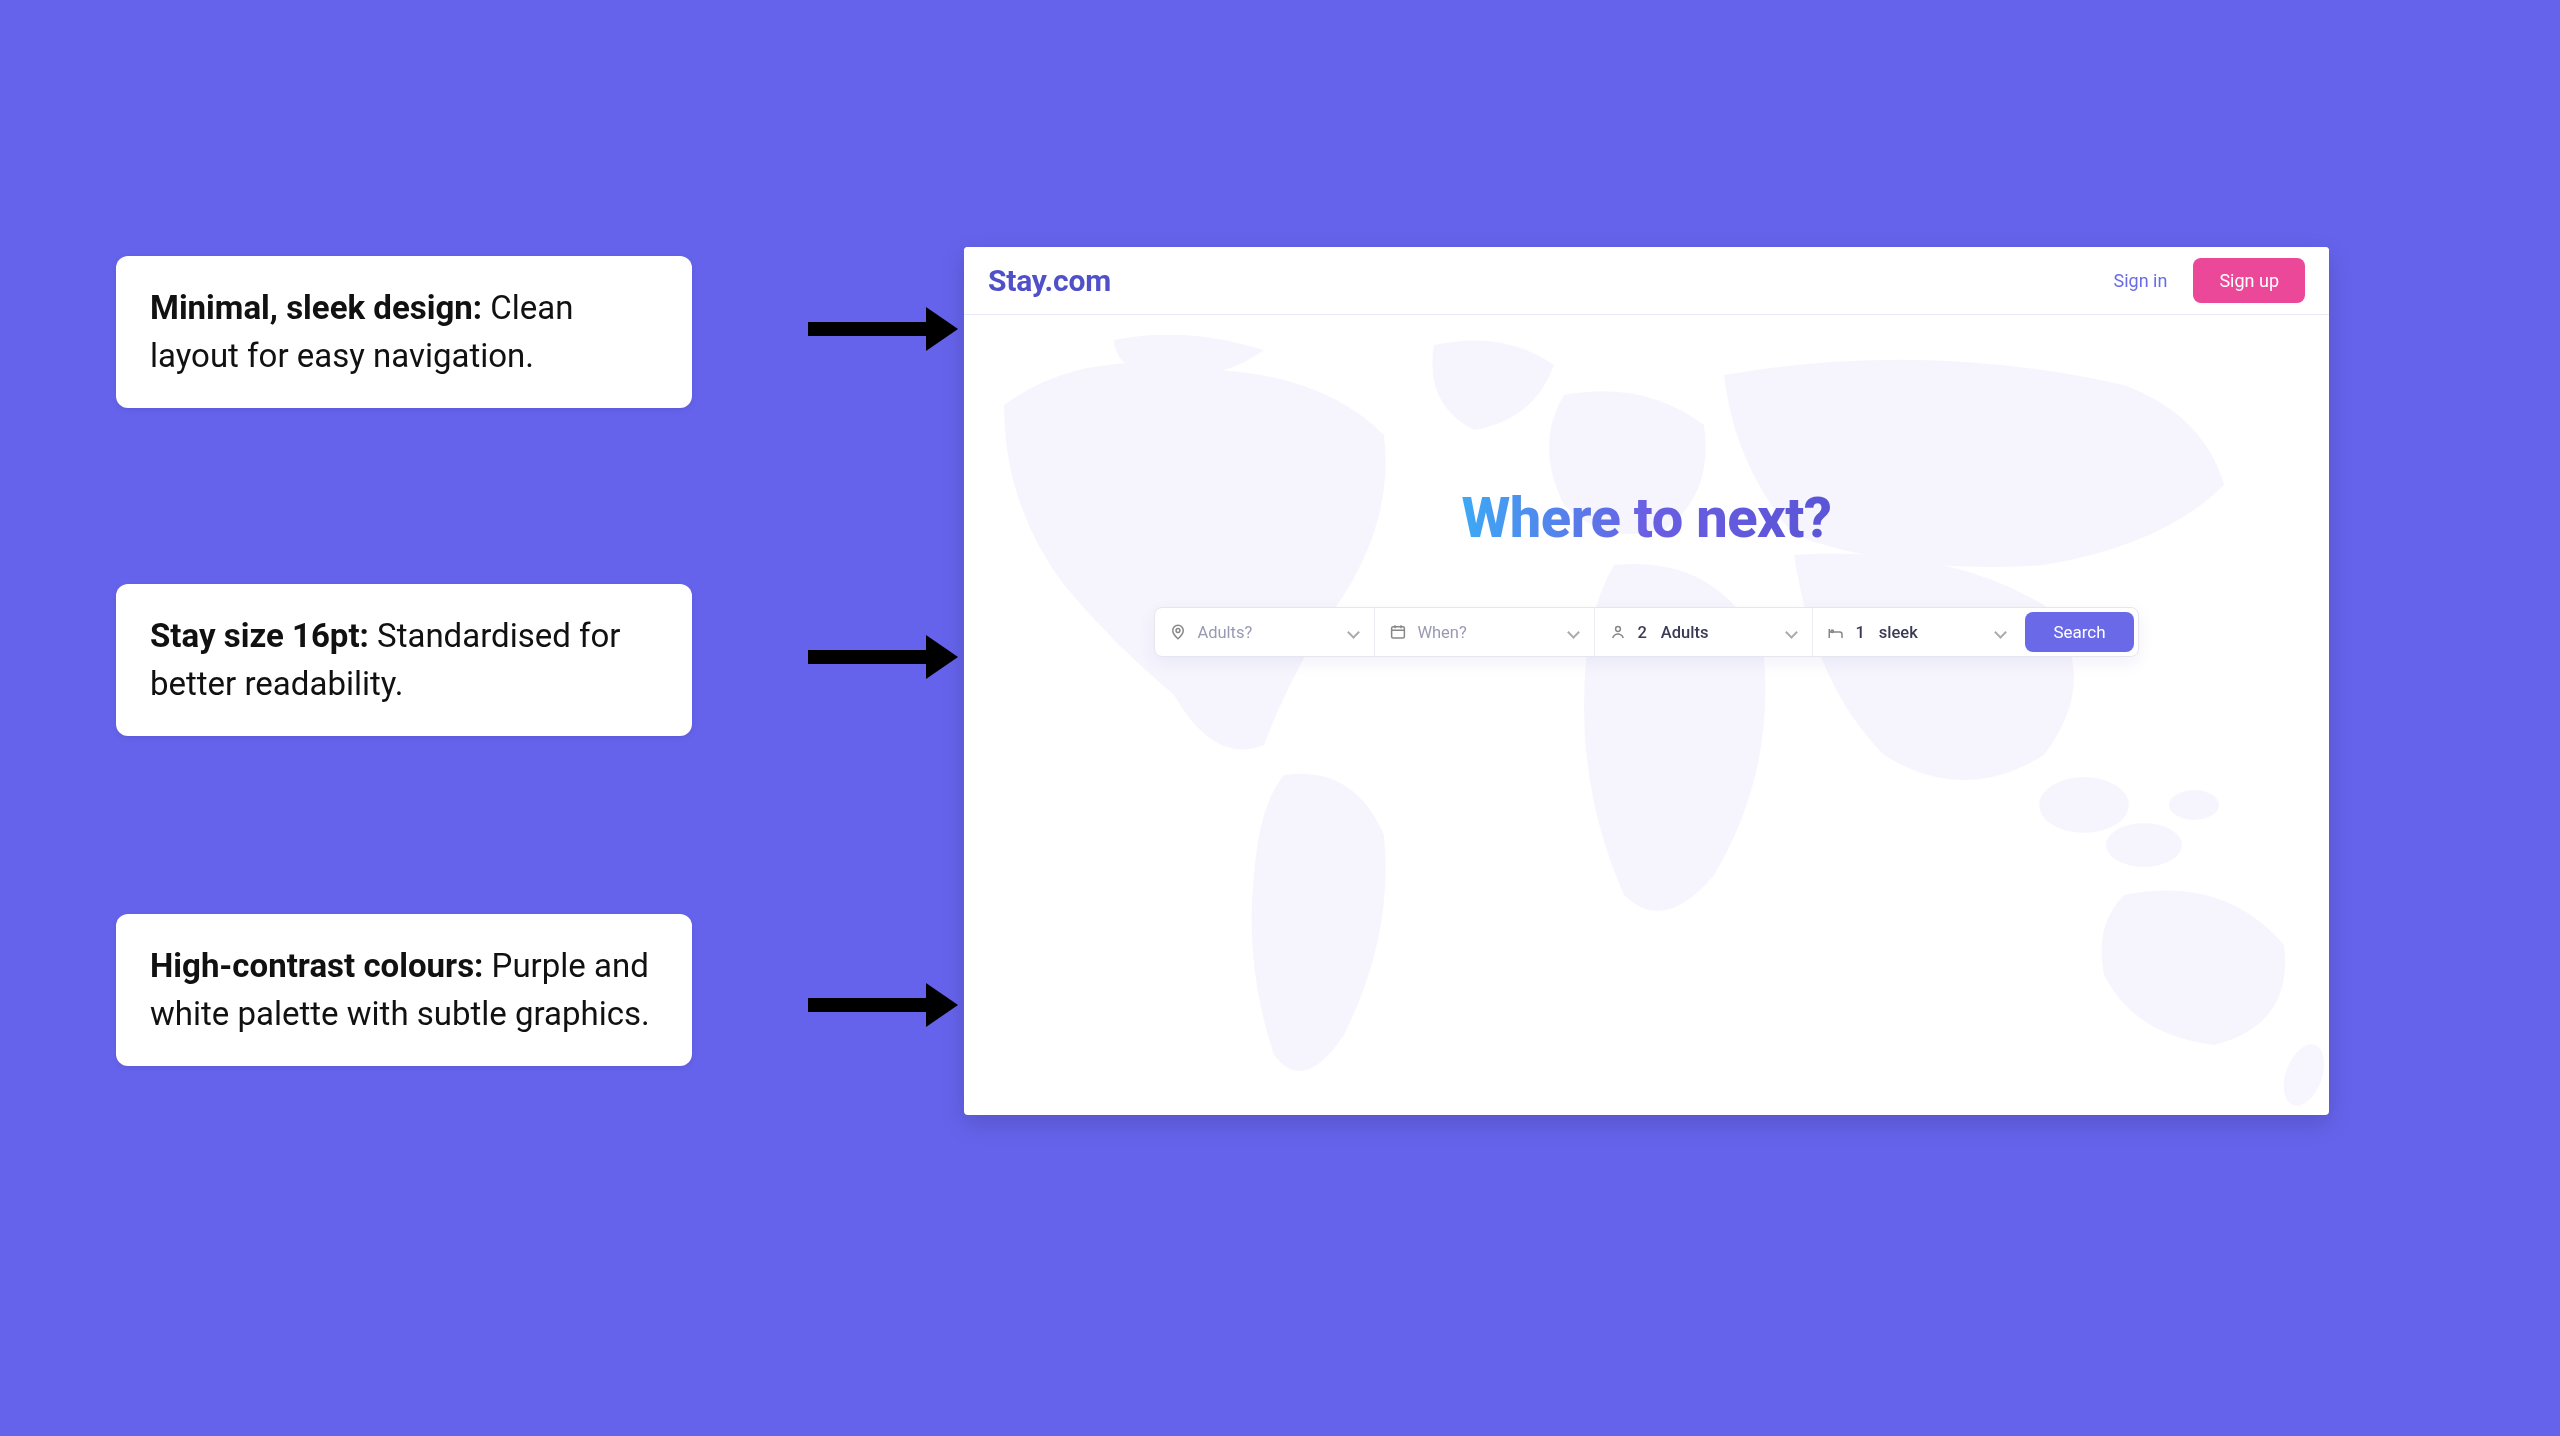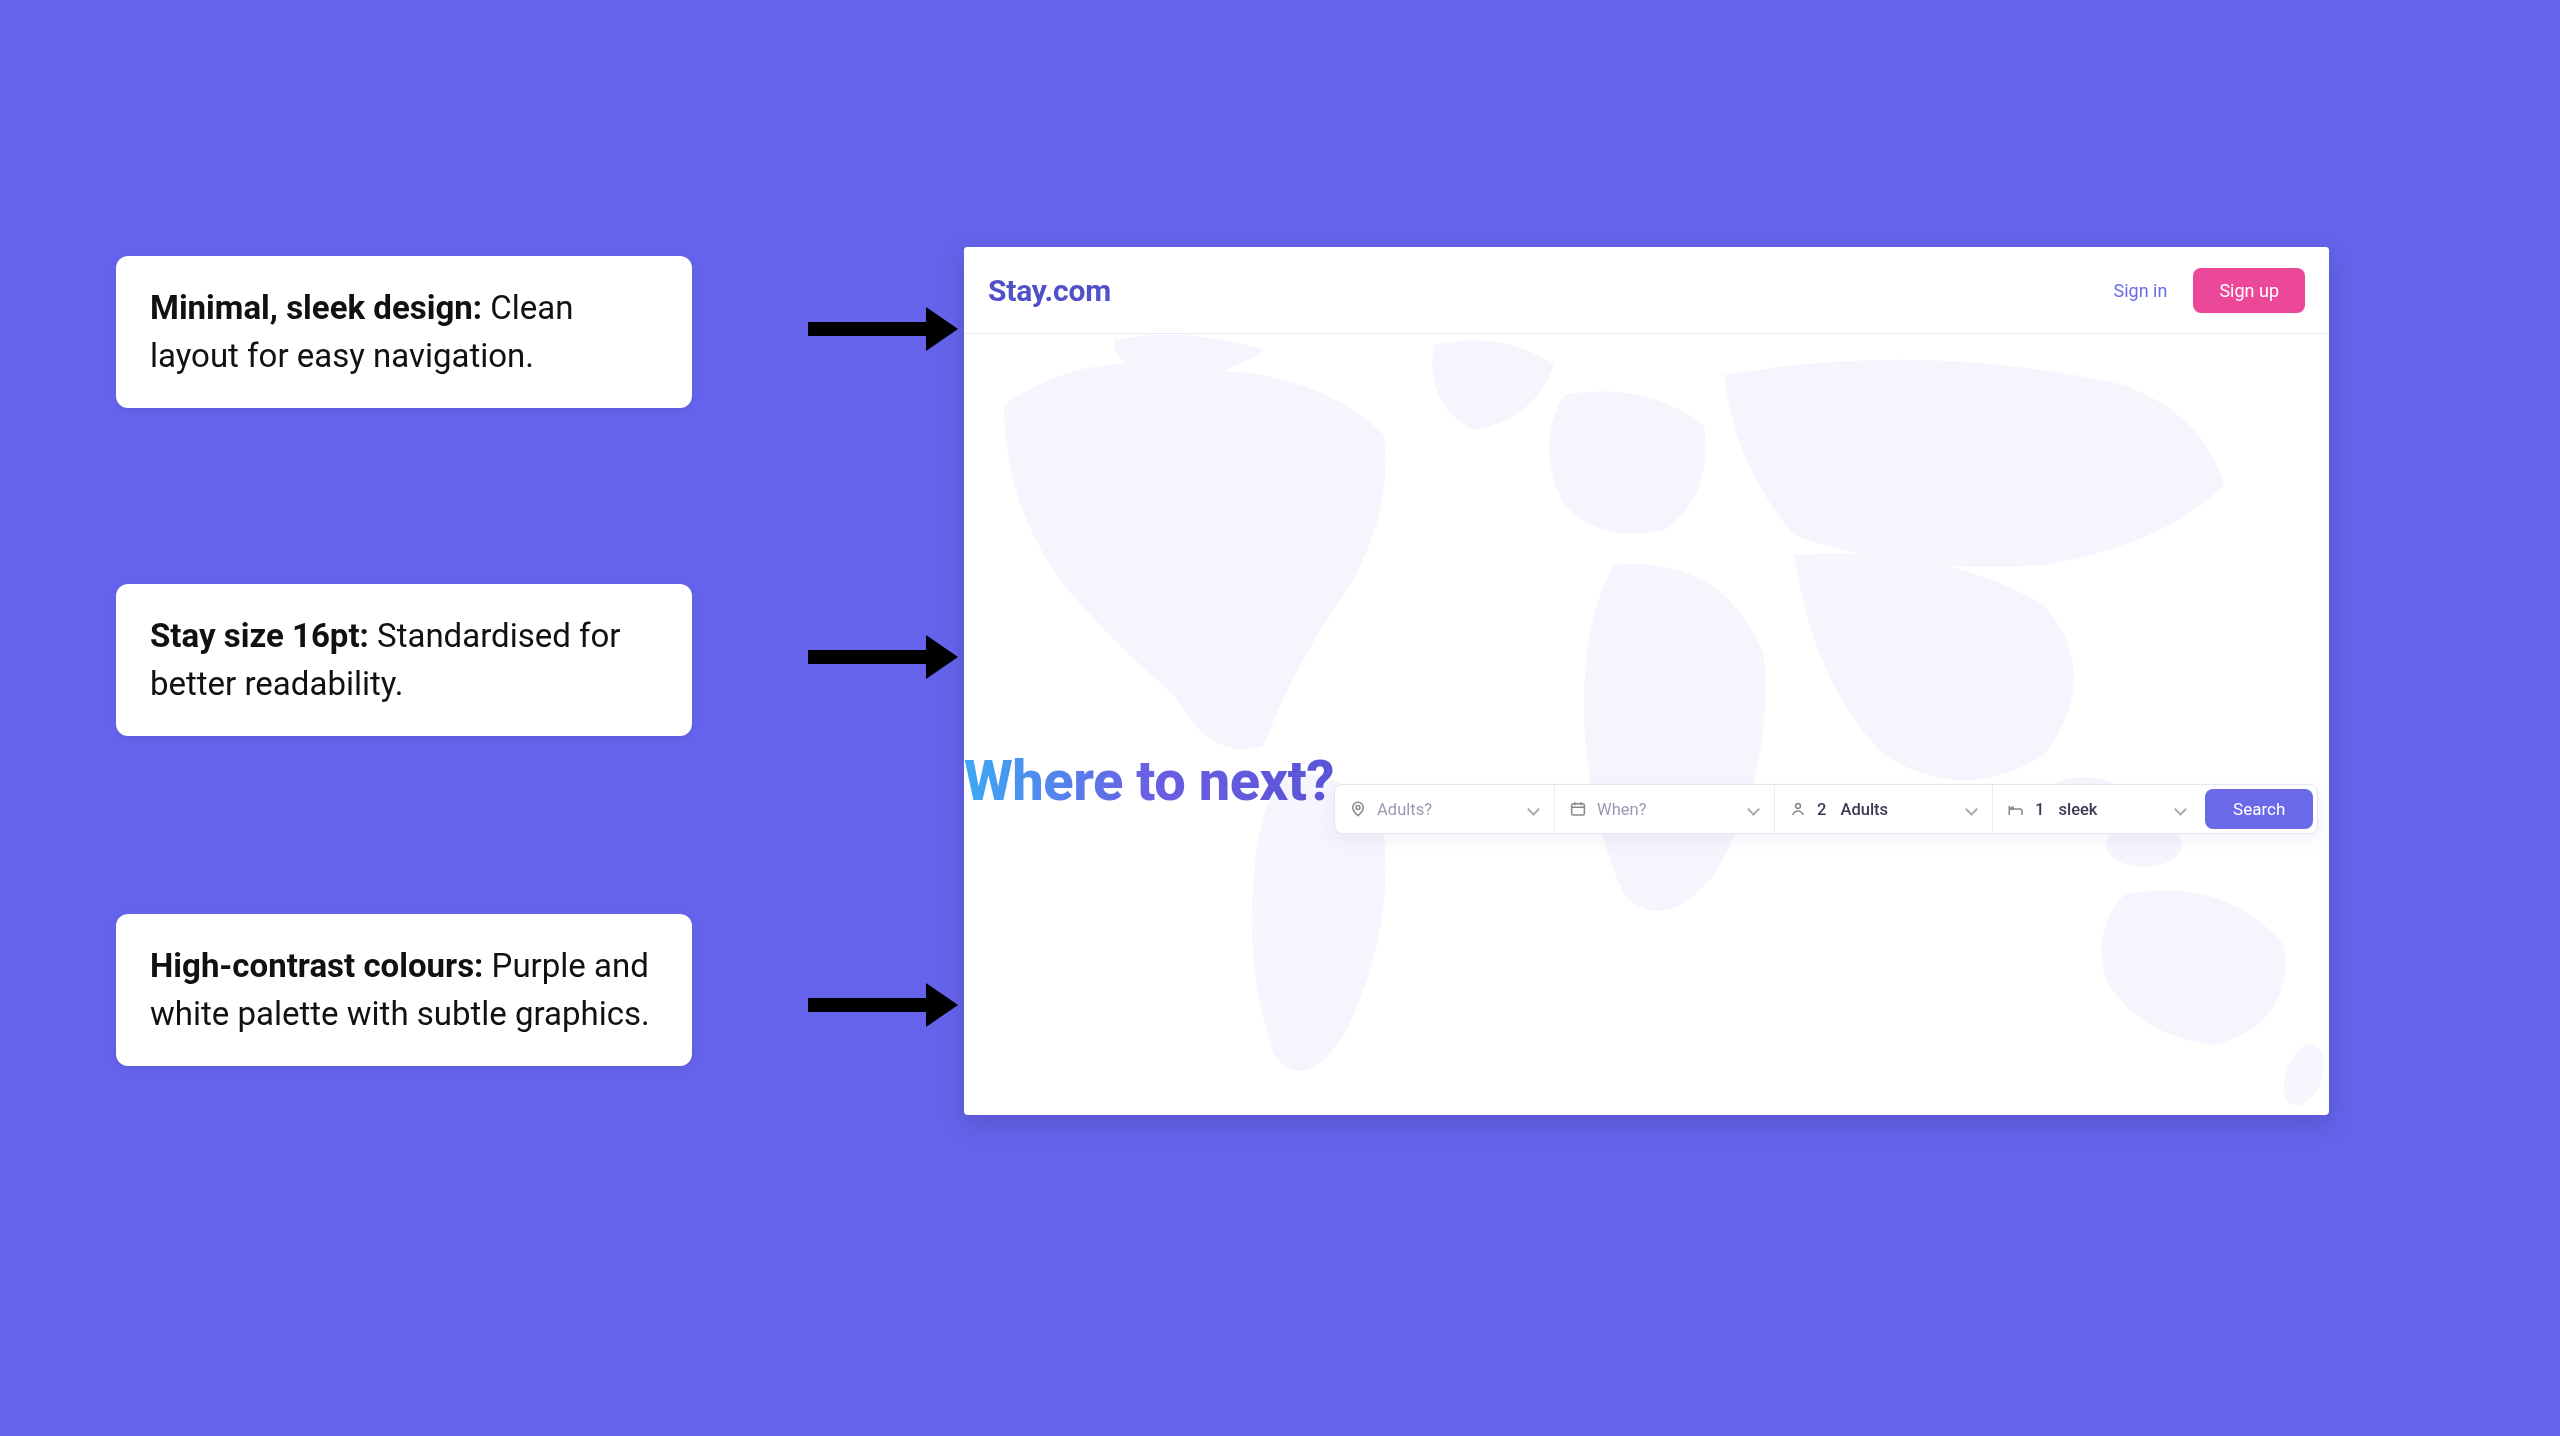--- a/index.html
+++ b/index.html
@@ -60,21 +60,21 @@
     width: 1365px;
     height: 868px;
     background: #ffffff;
     border-radius: 4px;
     overflow: hidden;
     box-shadow: 0 8px 24px rgba(0,0,0,0.15);
   }
 
   
   .site-header {
-    height: 87px;
+    height: 68px;
     display: flex;
     align-items: center;
     justify-content: space-between;
     padding: 0 24px 0 24px;
     border-bottom: 1px solid #eceaf8;
     position: relative;
     z-index: 3;
     background: #fff;
   }
   .logo {
@@ -101,21 +101,21 @@
     border: none;
     cursor: pointer;
     font-family: inherit;
   }
 
   
   .hero {
     position: relative;
     height: calc(100% - 88px);
     display: flex;
-    flex-direction: row;
+    flex-direction: column;
     align-items: center;
     padding-top: 170px;
     z-index: 2;
   }
   .hero-title {
     font-size: 56px;
     font-weight: 800;
     letter-spacing: -0.5px;
     background: linear-gradient(90deg, #3da9f5 0%, #6a5fe3 50%, #5a54d6 100%);
     -webkit-background-clip: text;

